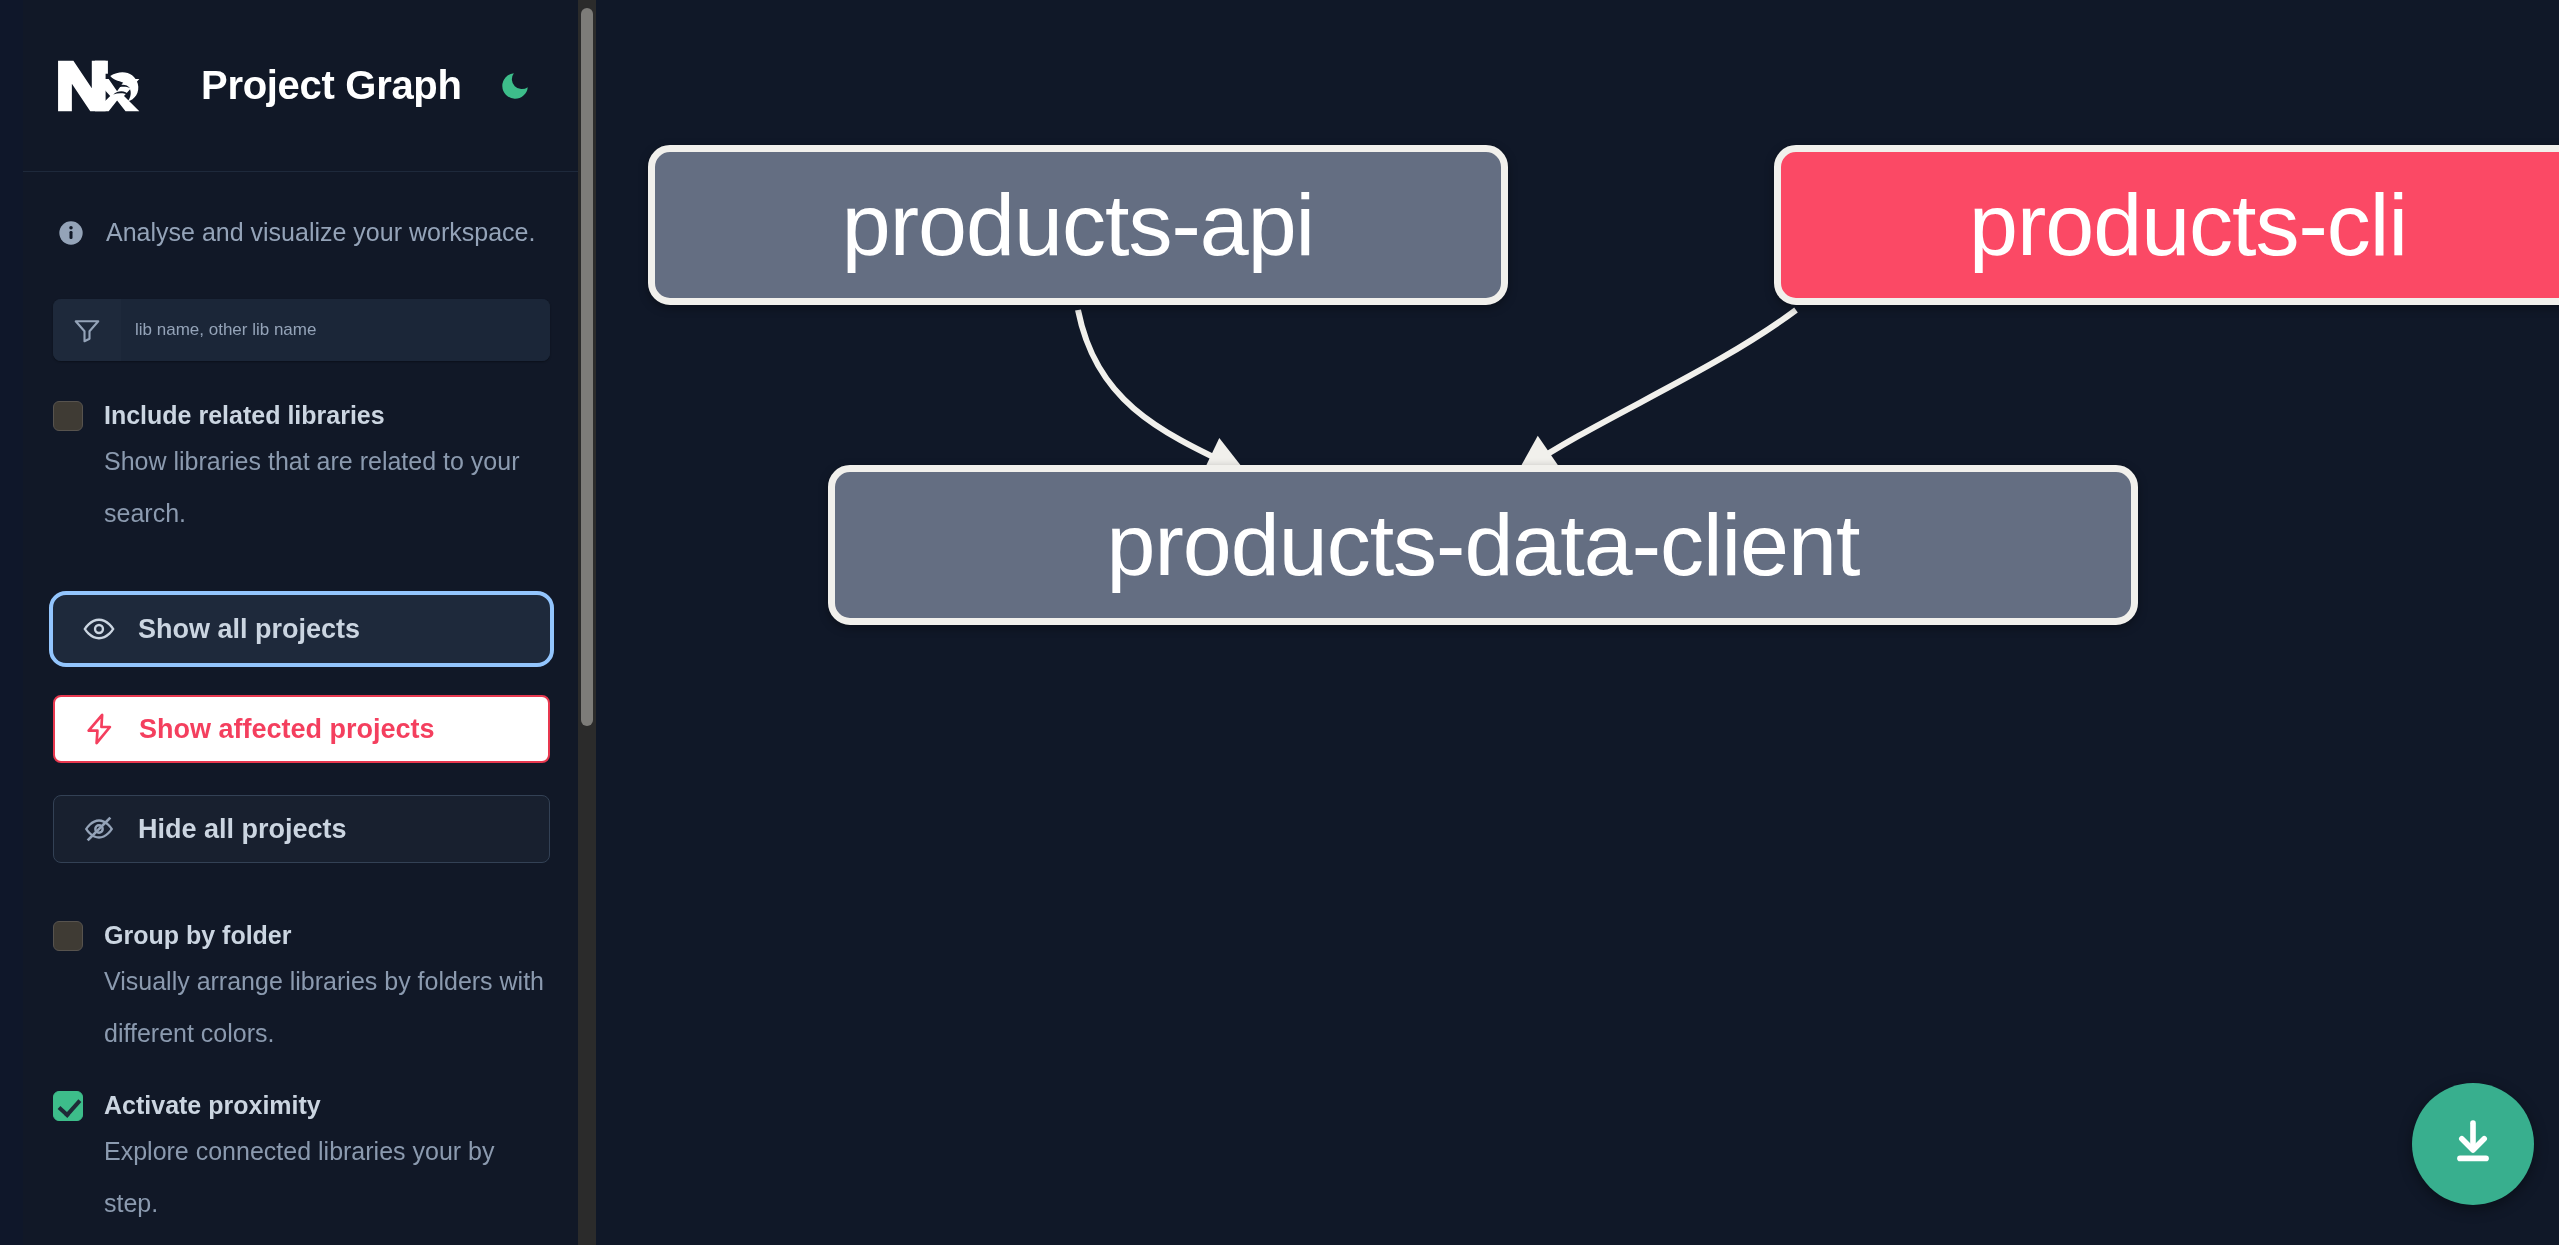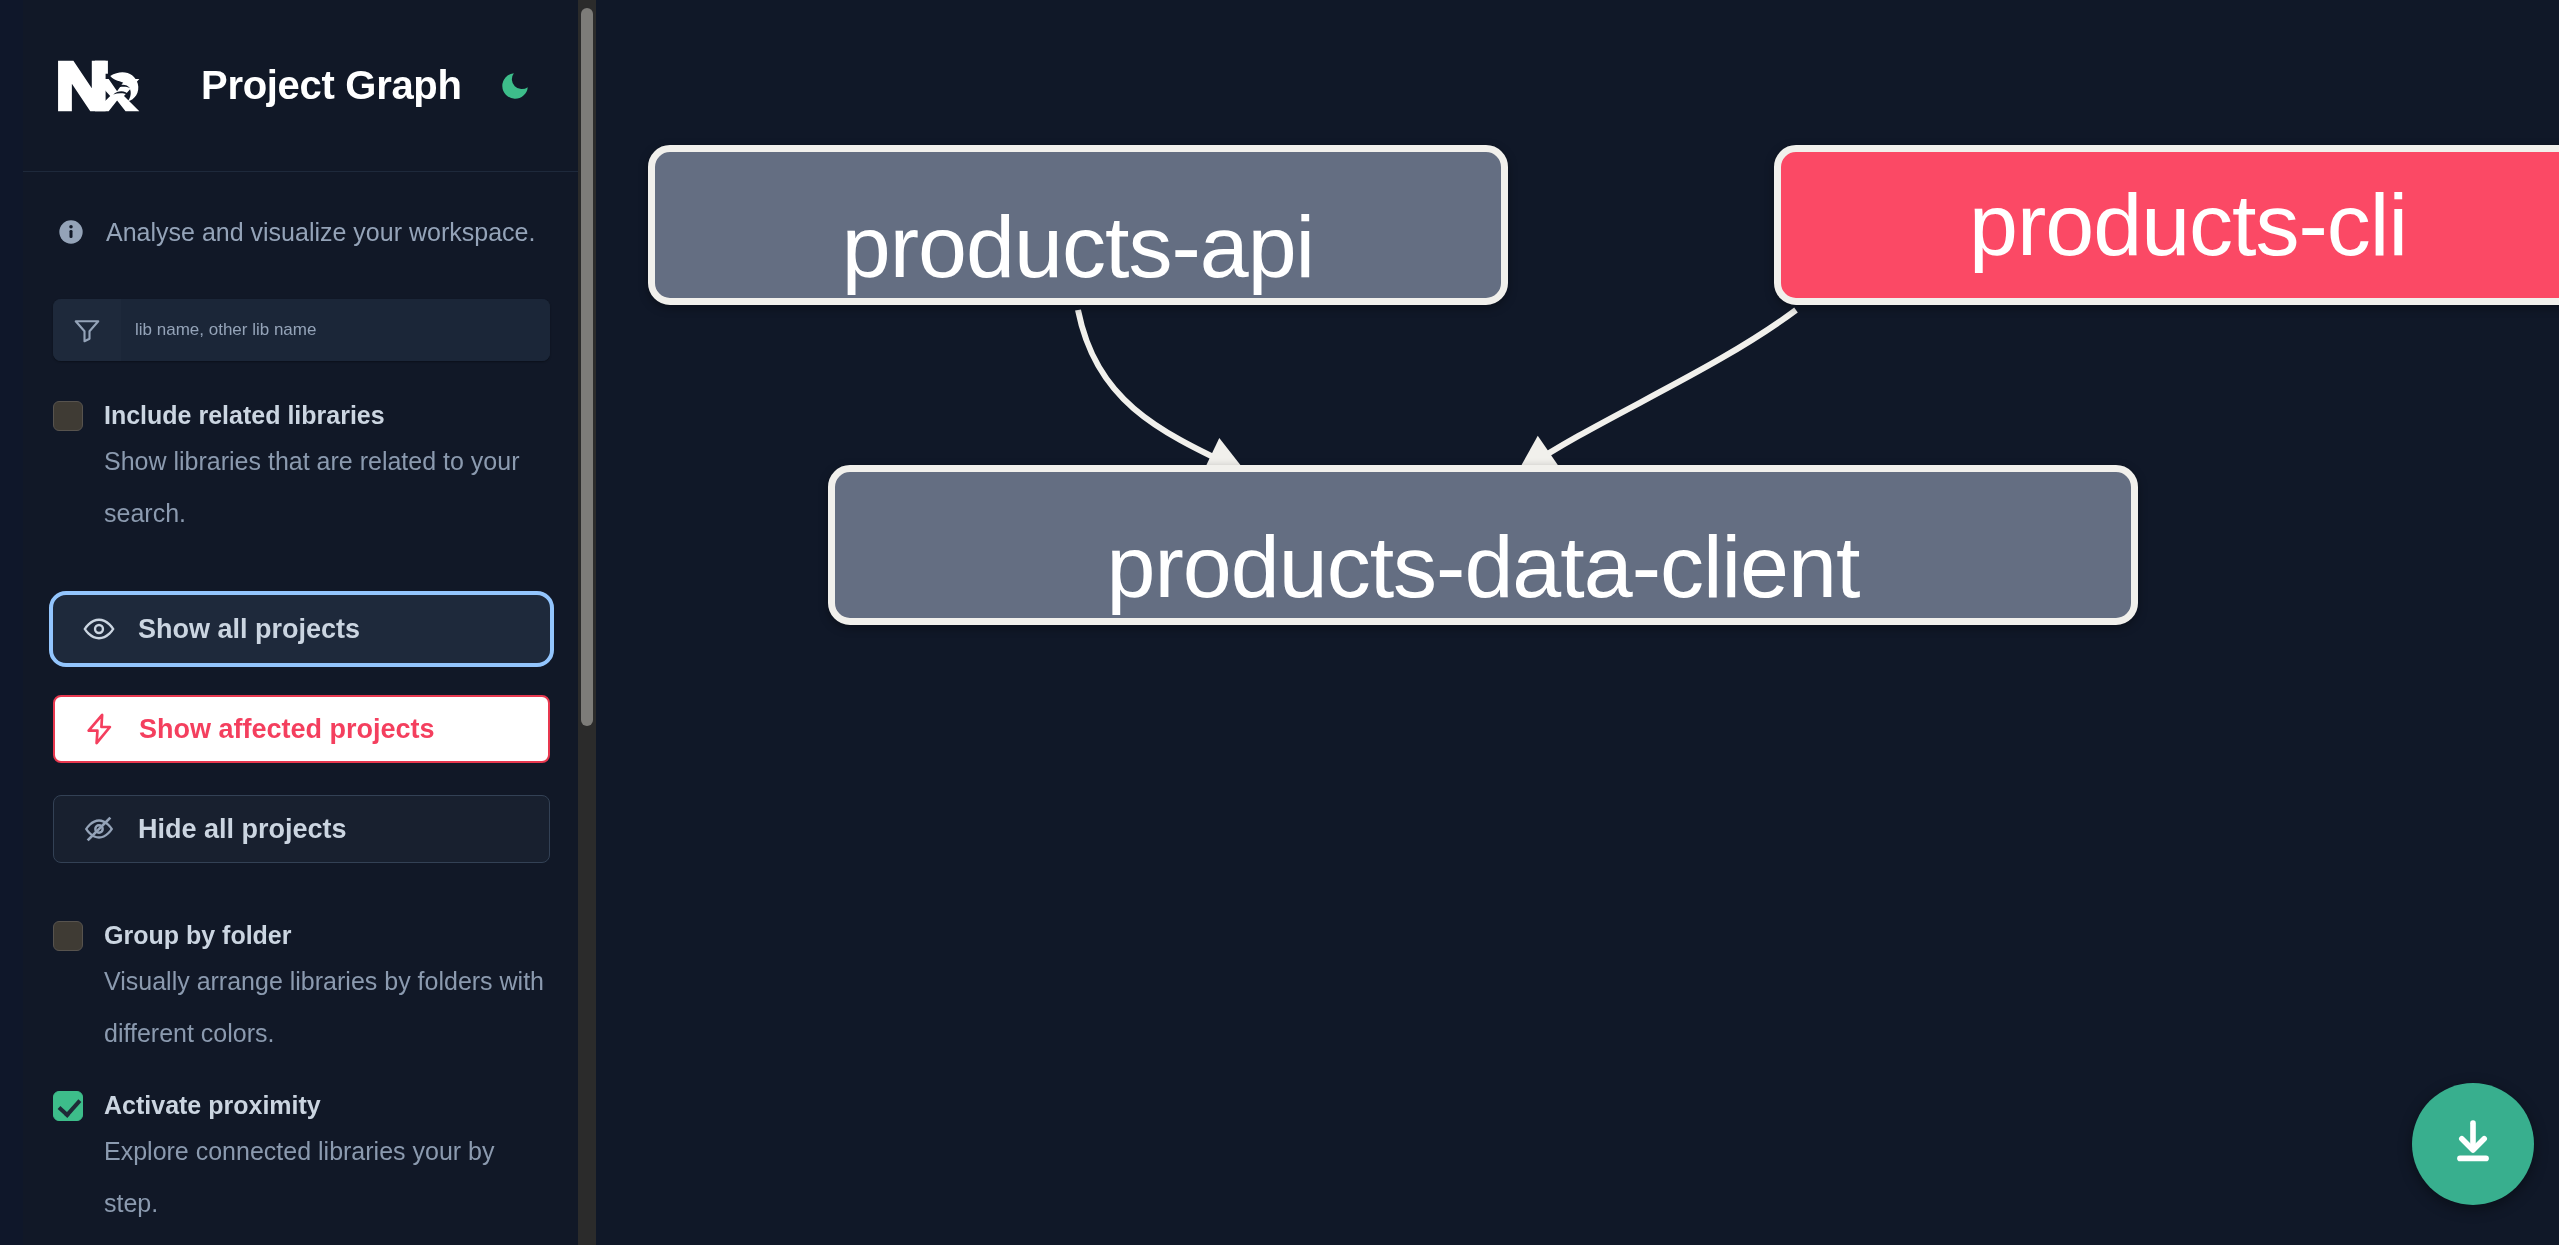--- a/index.html
+++ b/index.html
@@ -52,21 +52,21 @@
     color: #FFFFFF;
     margin-left: 54px;
     letter-spacing: -0.3px;
     white-space: nowrap;
   }
   .moon-icon { margin-left: 36px; width: 34px; height: 38px; flex: 0 0 34px; }
 
   
   .sb-info {
     display: flex;
-    align-items: flex-start;
+    align-items: center;
     gap: 21px;
     padding: 46px 2px 0 34px;
   }
   .info-icon { width: 28px; height: 28px; flex: 0 0 28px; }
   .sb-info-text {
     font-size: 25px;
     color: #94A3B8;
     white-space: nowrap;
   }
 
@@ -216,21 +216,21 @@
     border-radius: 22px;
     border: 7px solid #F1F0EC;
     color: #FFFFFF;
     font-size: 88px;
     font-weight: 400;
     letter-spacing: -1px;
     white-space: nowrap;
     font-family: "Liberation Sans", sans-serif;
     box-shadow: 0 3px 10px rgba(0,0,0,.35);
   }
-  .node-grey { background: #646E82; align-items: flex-end; }
+  .node-grey { background: #646E82; }
   .node-pink { background: #FB4965; }
 
   #node-products-api        { left: 52px;  top: 145px; width: 860px;  height: 160px; }
   #node-products-cli        { left: 1178px; top: 145px; width: 828px;  height: 160px; }
   #node-products-data-client{ left: 232px; top: 465px; width: 1310px; height: 160px; }
 
   .edges { position: absolute; inset: 0; pointer-events: none; }
 
   
   .fab-download {

